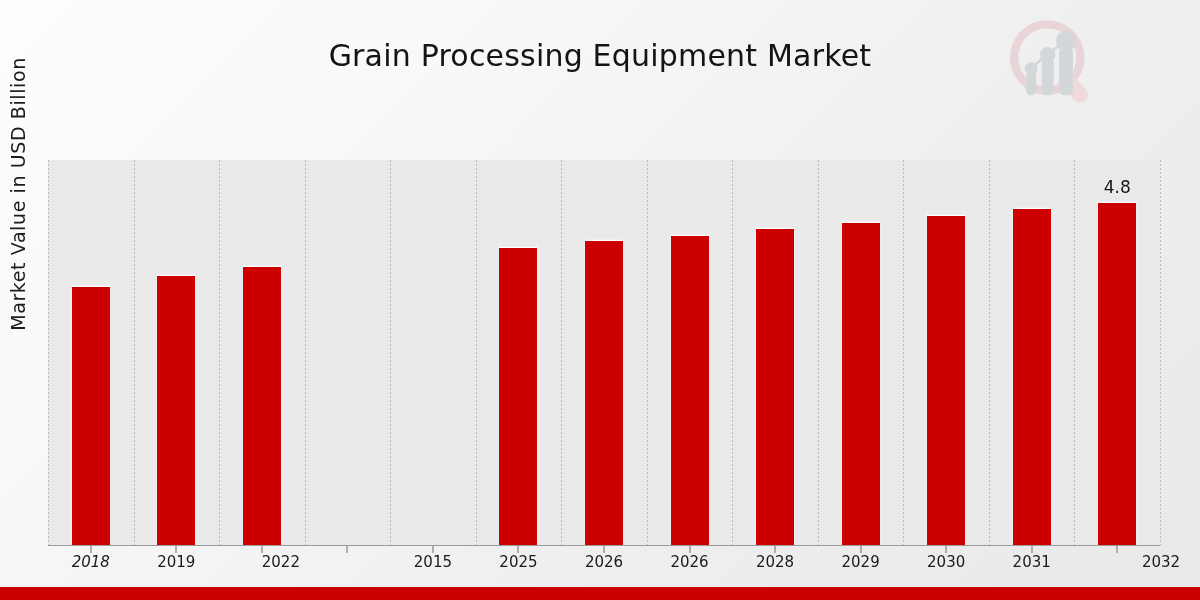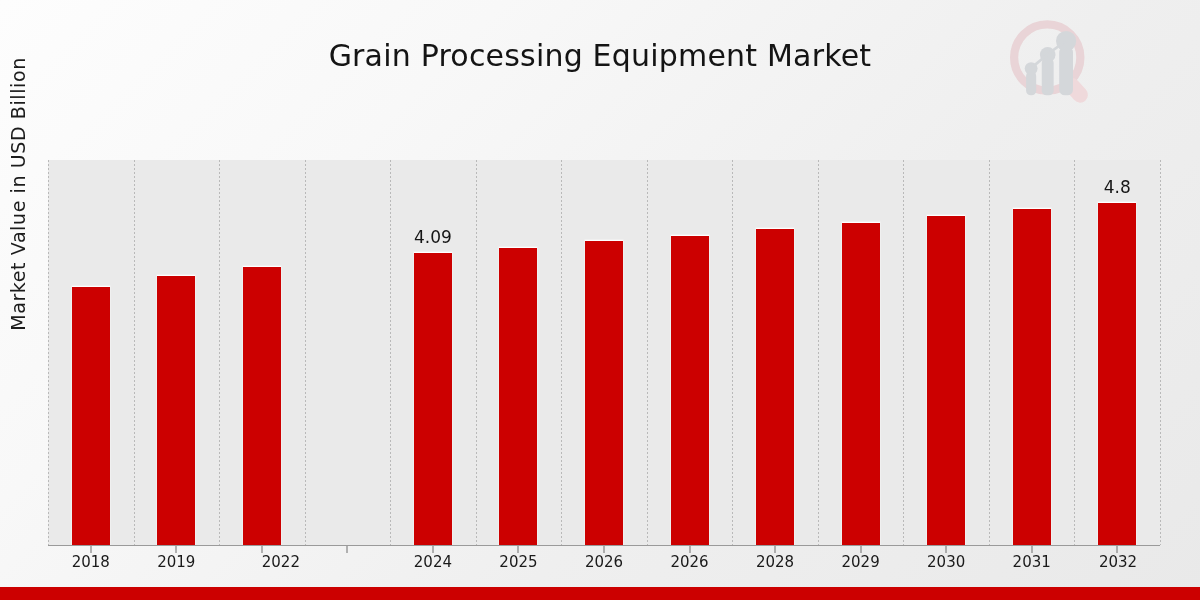--- a/index.html
+++ b/index.html
@@ -221,24 +221,20 @@
     <div class="bars" id="bars">
         <div class="bar-group" style="left: 0px; width: 85.5385px;">
           <div class="bar" style="height: 258.093px; background: rgb(204, 0, 0);"></div>
         </div>
         <div class="bar-group" style="left: 85.5385px; width: 85.5385px;">
           <div class="bar" style="height: 269.5px; background: rgb(204, 0, 0);"></div>
         </div>
         <div class="bar-group" style="left: 171.077px; width: 85.5385px;">
           <div class="bar" style="height: 278.056px; background: rgb(204, 0, 0);"></div>
         </div>
-        <div class="bar-group" style="left: 342.154px; width: 85.5385px;">
-          <div class="bar" style="height: 291.602px; background: rgb(204, 0, 0);"></div>
-          <div class="bar-label" style="bottom: 297.602px;">4.09</div>
-        </div>
         <div class="bar-group" style="left: 427.692px; width: 85.5385px;">
           <div class="bar" style="height: 297.306px; background: rgb(204, 0, 0);"></div>
         </div>
         <div class="bar-group" style="left: 513.231px; width: 85.5385px;">
           <div class="bar" style="height: 303.722px; background: rgb(204, 0, 0);"></div>
         </div>
         <div class="bar-group" style="left: 598.769px; width: 85.5385px;">
           <div class="bar" style="height: 309.426px; background: rgb(204, 0, 0);"></div>
         </div>
         <div class="bar-group" style="left: 684.308px; width: 85.5385px;">
@@ -270,29 +266,29 @@
       <div class="xtick" style="left: 470.462px;"></div>
       <div class="xtick" style="left: 556px;"></div>
       <div class="xtick" style="left: 641.538px;"></div>
       <div class="xtick" style="left: 727.077px;"></div>
       <div class="xtick" style="left: 812.615px;"></div>
       <div class="xtick" style="left: 898.154px;"></div>
       <div class="xtick" style="left: 983.692px;"></div>
       <div class="xtick" style="left: 1069.23px;"></div>
     </div>
   <div class="xticklabels" id="xticklabels">
-      <div class="xticklabel" style="left: 42.7692px;">2018</div>
+      <div class="xticklabel" style="left: 42.7692px; font-style: italic;">2018</div>
       <div class="xticklabel" style="left: 128.308px;">2019</div>
       <div class="xticklabel" style="left: 213.846px; margin-left: 19px;">2022</div>
       <div class="xticklabel" style="left: 299.385px; margin-top: 48px;">2023</div>
-      <div class="xticklabel" style="left: 384.923px;">2024</div>
+      <div class="xticklabel" style="left: 384.923px;">2015</div>
       <div class="xticklabel" style="left: 470.462px;">2025</div>
       <div class="xticklabel" style="left: 556px;">2026</div>
       <div class="xticklabel" style="left: 641.538px;">2026</div>
       <div class="xticklabel" style="left: 727.077px;">2028</div>
       <div class="xticklabel" style="left: 812.615px;">2029</div>
       <div class="xticklabel" style="left: 898.154px;">2030</div>
       <div class="xticklabel" style="left: 983.692px;">2031</div>
-      <div class="xticklabel" style="left: 1070px;">2032</div>
+      <div class="xticklabel" style="left: 1113px;">2032</div>
     </div>
 
   <div class="footer-accent"></div>
 </div>
 
 </body></html>

